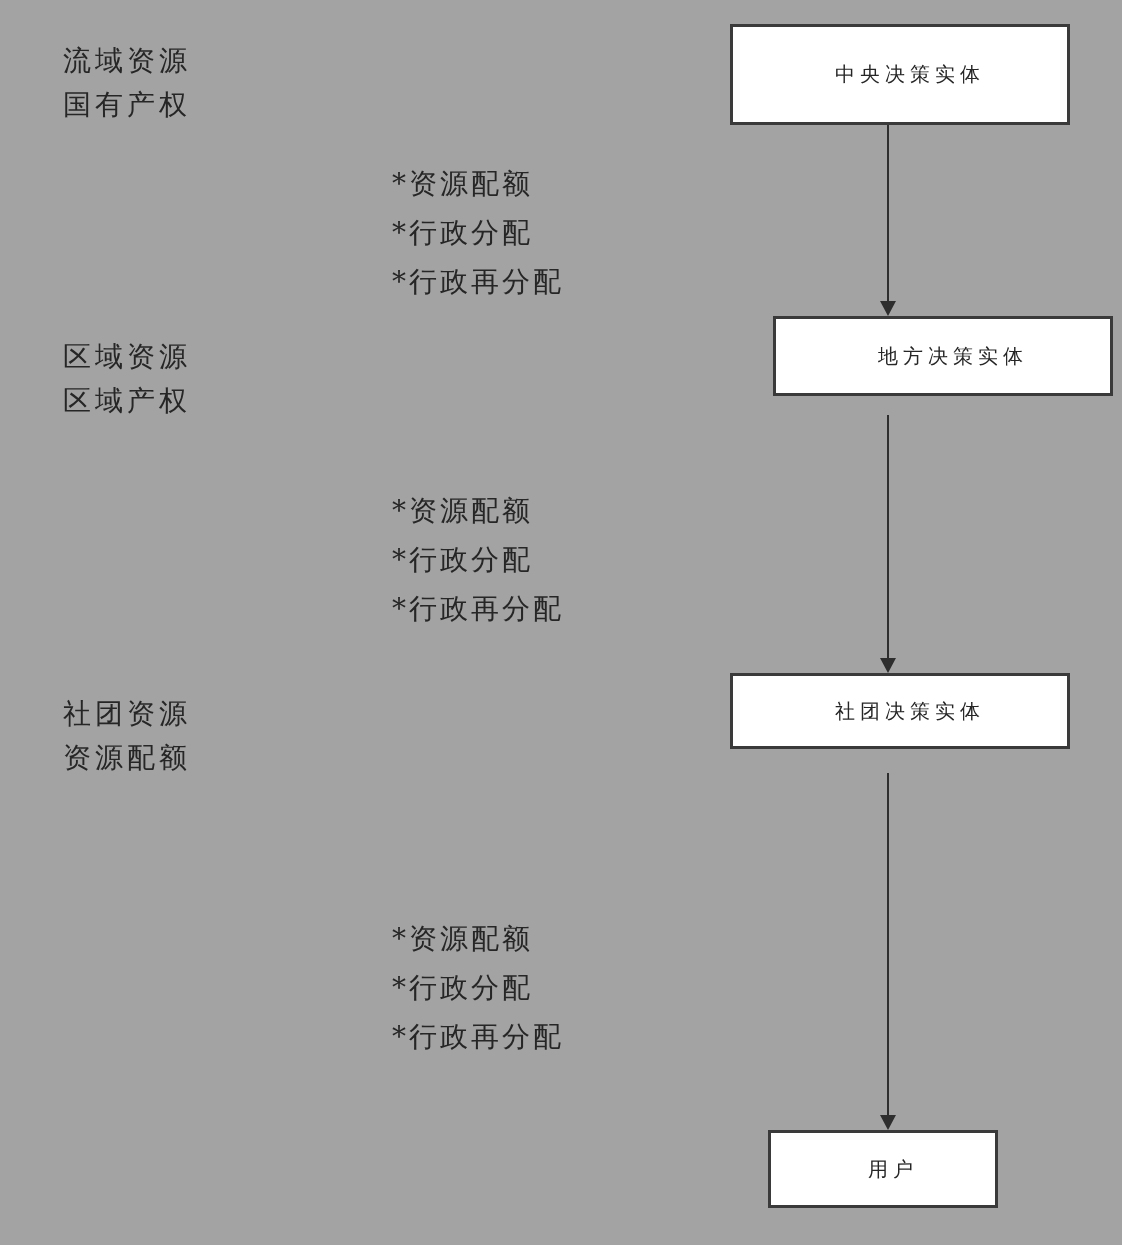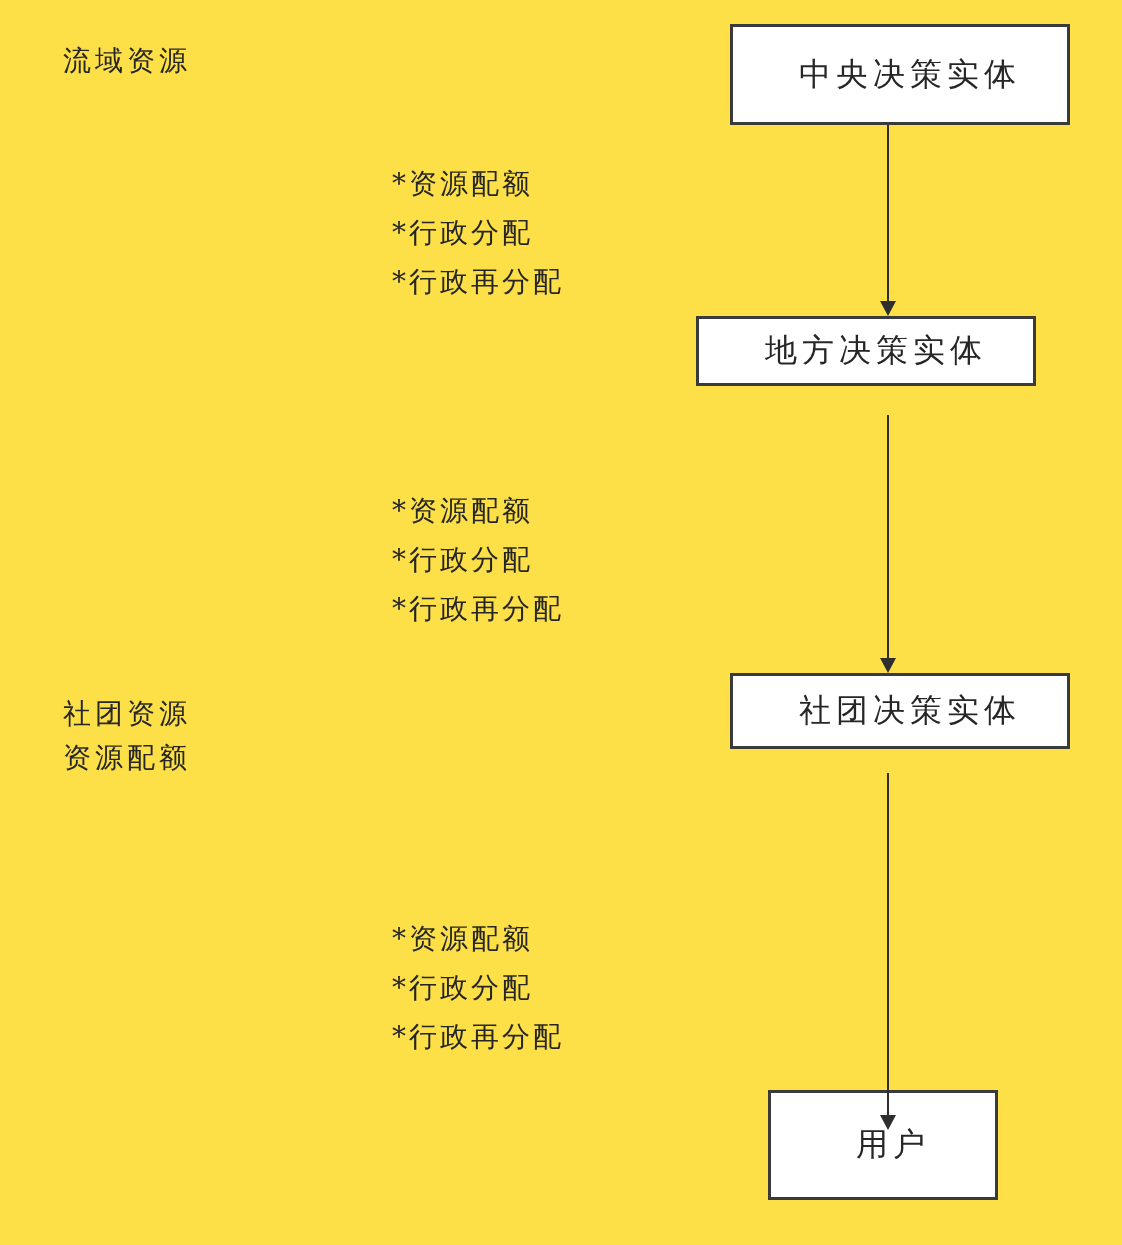--- a/index.html
+++ b/index.html
@@ -4,21 +4,21 @@
 <style>
   html, body {
     margin: 0;
     padding: 0;
     background: #ffffff;
   }
   .canvas {
     position: relative;
     width: 1122px;
     height: 1245px;
-    background: #fde047;
+    background: #a3a3a3;
     font-family: "DejaVu Serif", "Liberation Serif", serif;
     color: #262626;
     overflow: hidden;
   }
   .side-label {
     position: absolute;
     left: 63px;
     font-size: 28px;
     line-height: 44px;
     letter-spacing: 4px;
@@ -36,21 +36,21 @@
   .node {
     position: absolute;
     border: 3px solid #3a3a3a;
     background: #ffffff;
     display: flex;
     align-items: center;
     justify-content: center;
     box-sizing: border-box;
   }
   .node span {
-    font-size: 32px;
+    font-size: 20px;
     letter-spacing: 5px;
     white-space: nowrap;
     margin-left: 20px;
   }
   .arrow {
     position: absolute;
     width: 16px;
   }
   .arrow .shaft {
     position: absolute;
@@ -71,22 +71,27 @@
     border-top: 15px solid #2e2e2e;
   }
 </style>
 </head>
 <body>
 
 <div class="canvas">
 
   <div class="side-label" style="top:39px">
     <div>流域资源</div>
+    <div>国有产权</div>
   </div>
 
+  <div class="side-label" style="top:335px">
+    <div>区域资源</div>
+    <div>区域产权</div>
+  </div>
 
   <div class="side-label" style="top:692px">
     <div>社团资源</div>
     <div>资源配额</div>
   </div>
 
 
   <div class="bullet-group" style="top:123px">
     <div>*资源配额</div>
     <div>*行政分配</div>
@@ -102,29 +107,29 @@
   <div class="bullet-group" style="top:878px">
     <div>*资源配额</div>
     <div>*行政分配</div>
     <div>*行政再分配</div>
   </div>
 
   <div class="node" style="left:730px; top:24px; width:340px; height:101px">
     <span>中央决策实体</span>
   </div>
 
-  <div class="node" style="left:696px; top:316px; width:340px; height:70px">
+  <div class="node" style="left:773px; top:316px; width:340px; height:80px">
     <span>地方决策实体</span>
   </div>
 
   <div class="node" style="left:730px; top:673px; width:340px; height:76px">
     <span>社团决策实体</span>
   </div>
 
-  <div class="node" style="left:768px; top:1090px; width:230px; height:110px">
+  <div class="node" style="left:768px; top:1130px; width:230px; height:78px">
     <span>用户</span>
   </div>
 
   <div class="arrow" style="left:880px; top:125px; height:191px">
     <div class="shaft"></div>
     <div class="head"></div>
   </div>
 
   <div class="arrow" style="left:880px; top:415px; height:258px">
     <div class="shaft"></div>

